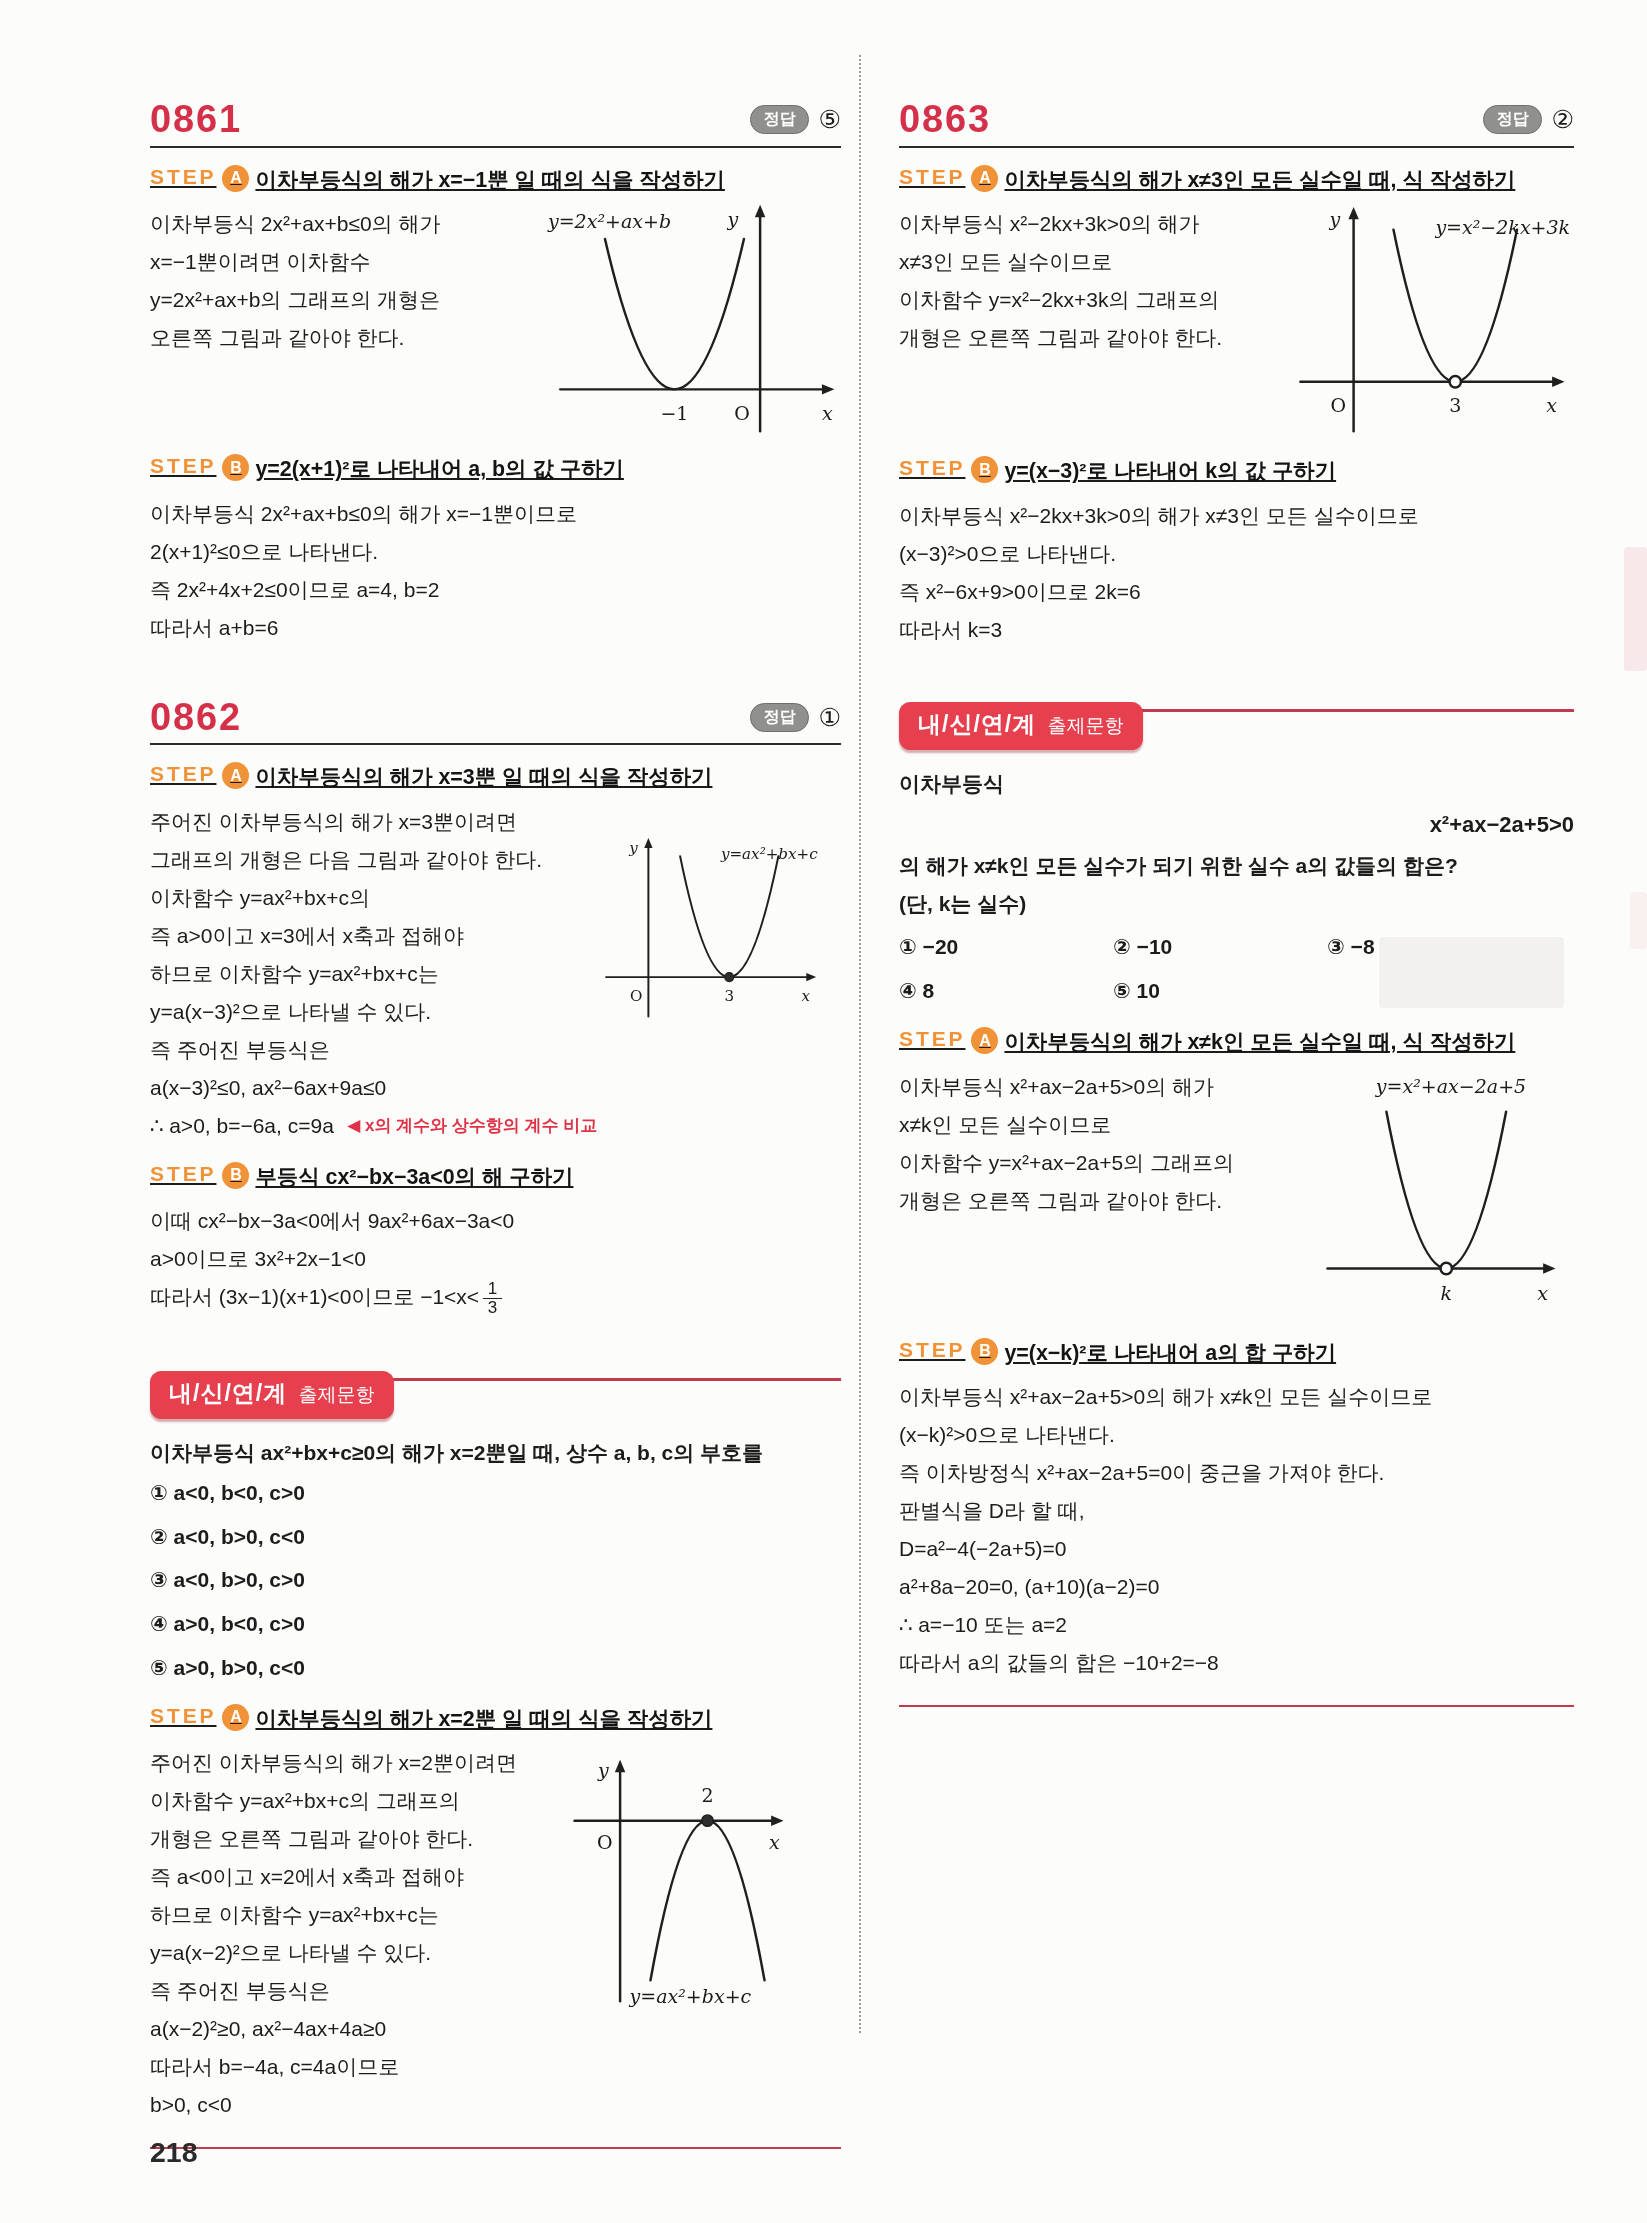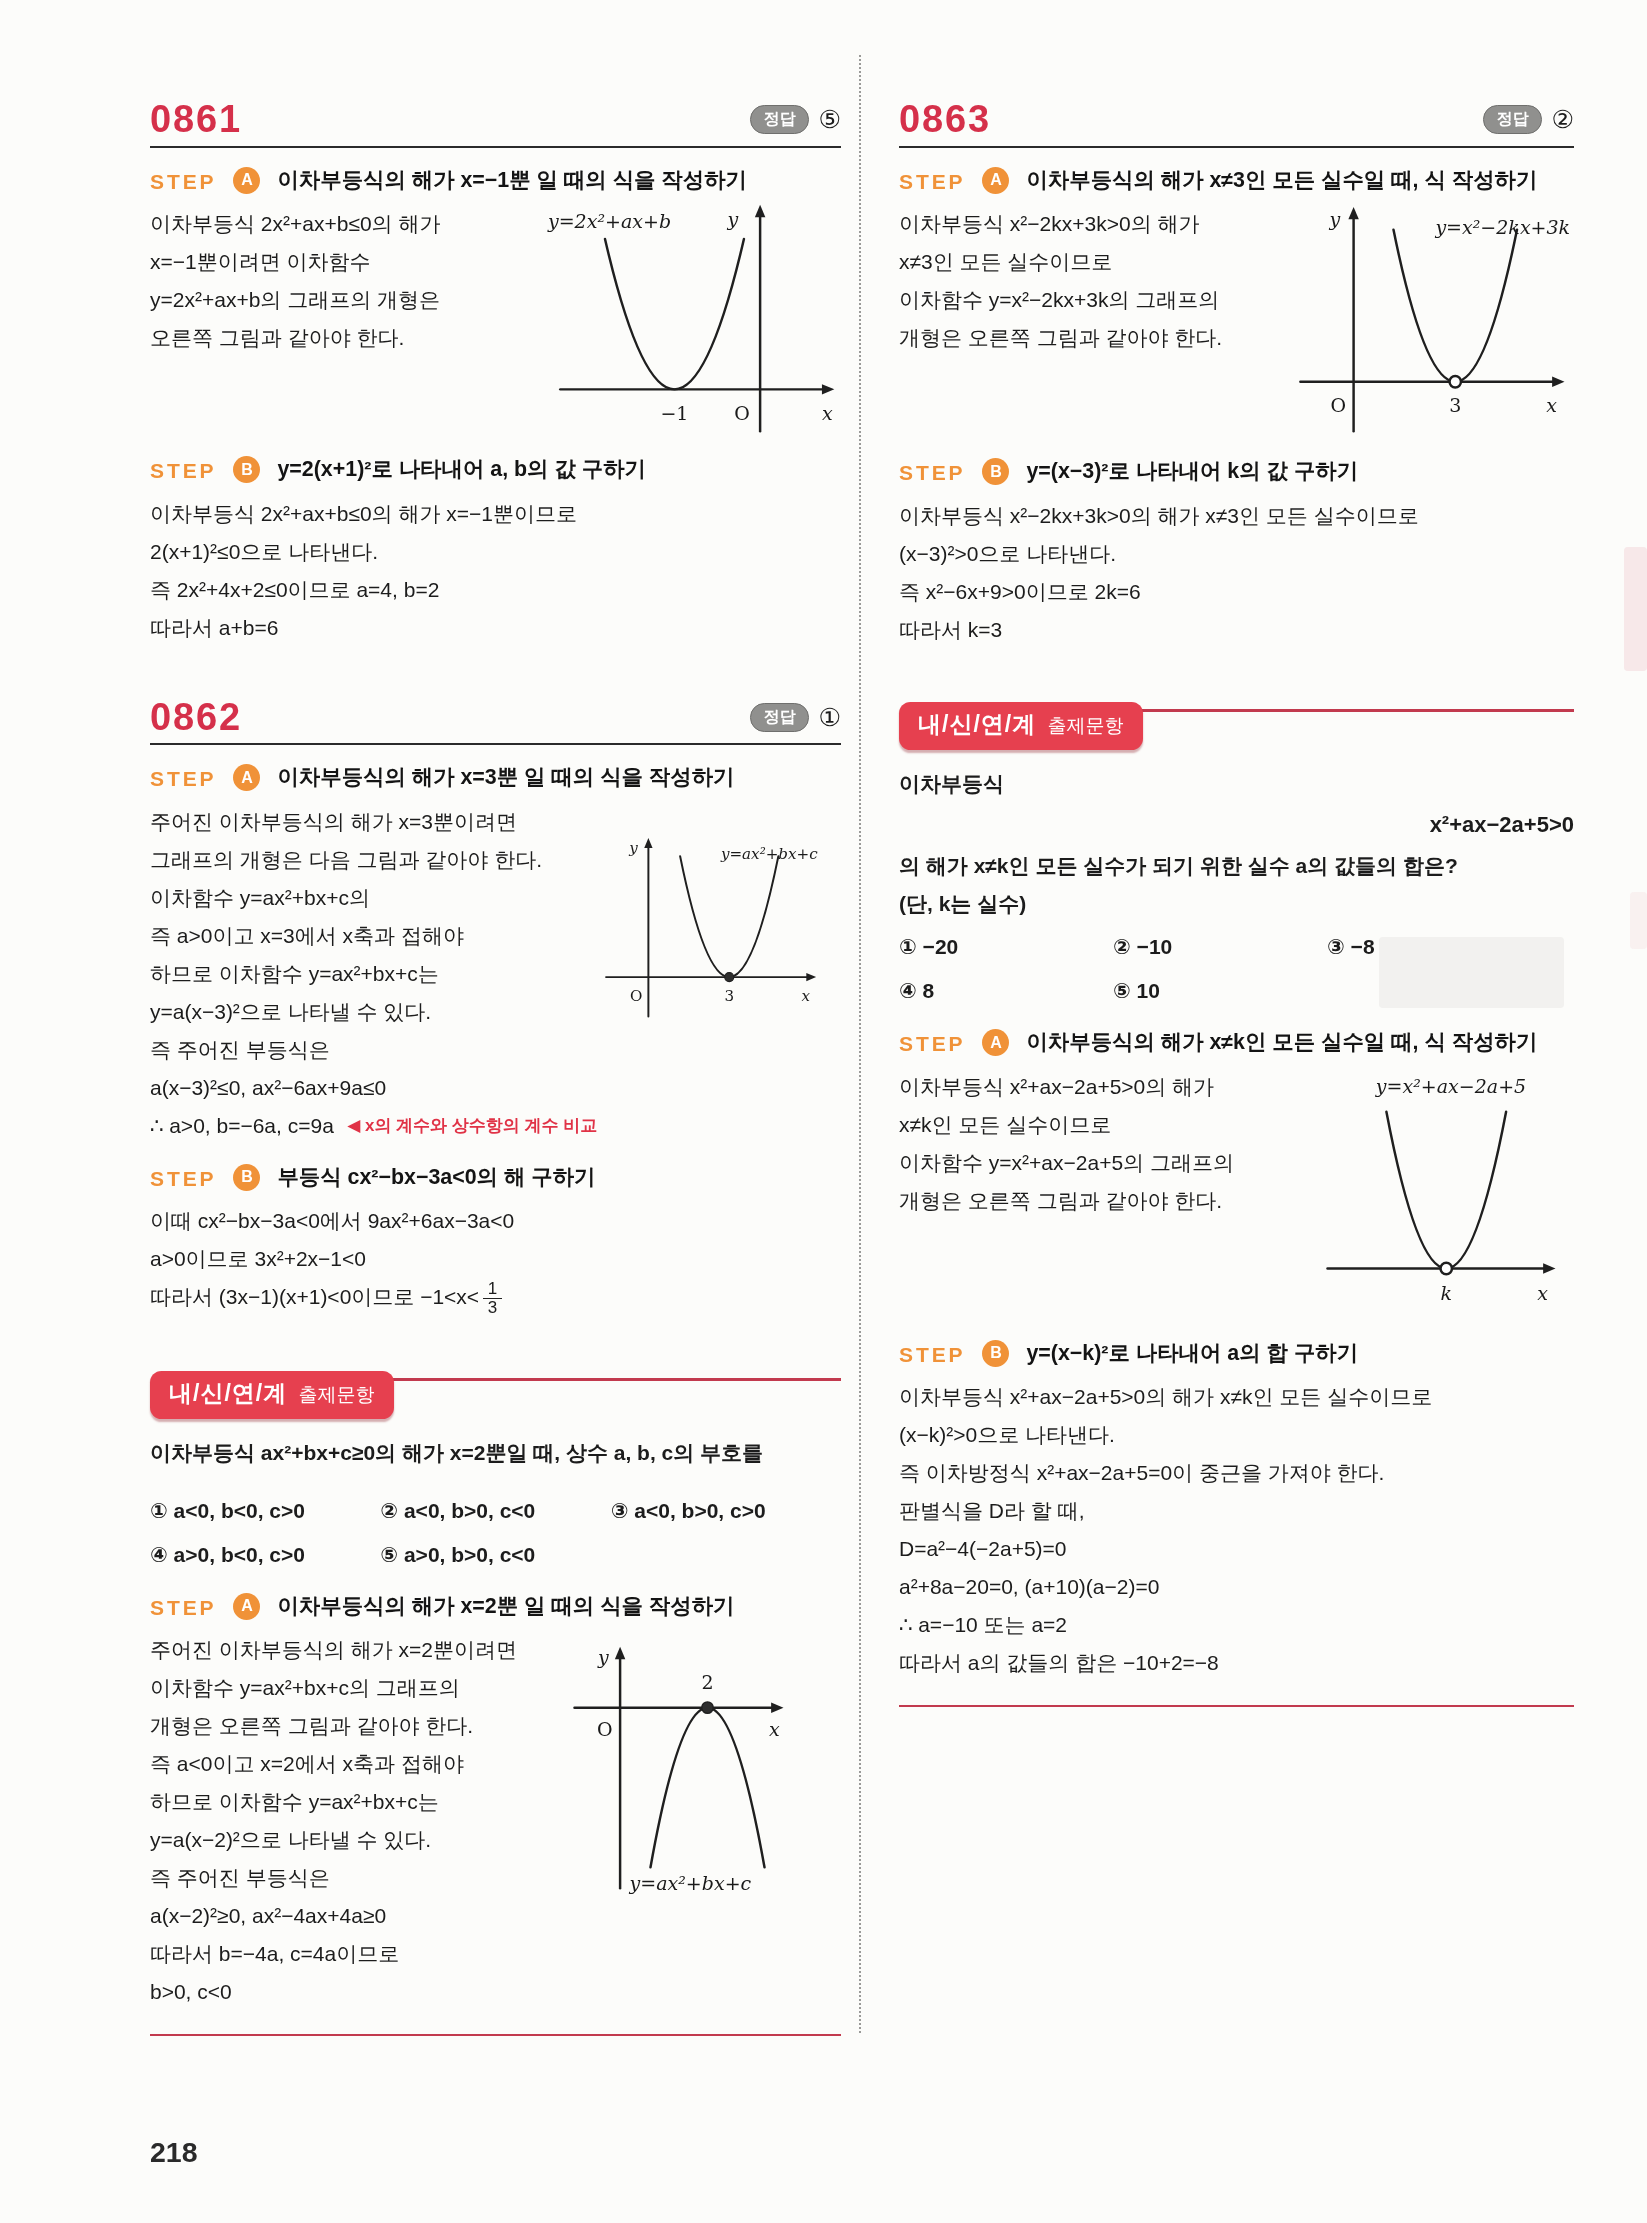--- a/index.html
+++ b/index.html
@@ -15,21 +15,21 @@
   .mt-first{margin-top:22px;}
   .mt-next{margin-top:49px;}
   .prob-num{font-size:38px;font-weight:bold;color:#d5304a;letter-spacing:1.9px;line-height:42px;}
   .answer-wrap{display:flex;align-items:center;gap:9.5px;padding-bottom:5.7px;}
   .answer-pill{background:#90908e;border:1.9px solid #6f6f6d;border-radius:14.3px;color:#fff;
                font-size:16px;font-weight:bold;padding:2.9px 12.4px;}
   .answer-num{font-size:25px;color:#1c1c1c;}
   .head-rule{border-bottom:2.9px solid #2b2b2b;margin-top:5.7px;}
 
   
-  .step-row{display:flex;align-items:flex-end;gap:17px;margin:17px 0 11.4px;}
+  .step-row{display:flex;align-items:flex-start;gap:6px;margin:17px 0 11.4px;text-decoration:underline;}
   .step-word{color:#f09238;font-weight:bold;font-size:21px;letter-spacing:2.9px;}
   .step-circle{width:27px;height:27px;border-radius:50%;background:#f09238;color:#fff;
                font-weight:bold;font-size:16px;display:flex;align-items:center;justify-content:center;flex:0 0 auto;}
   .step-title{font-weight:bold;font-size:21.4px;color:#141414;}
 
   
   .body-line{font-size:21px;line-height:38px;white-space:nowrap;}
   .para-flex{display:flex;justify-content:space-between;align-items:flex-start;}
   .para-flex .text-block{flex:0 0 auto;}
   .conclusion-row{display:flex;align-items:center;}
@@ -42,21 +42,21 @@
   .frac-num{padding:0 4.8px;}
 
   
   .ribbon-wrap{position:relative;margin-top:53px;}
   .ribbon-line{position:absolute;top:7.6px;left:3.8px;right:0;height:2.9px;background:#c23a4e;}
   .ribbon{position:relative;display:inline-flex;align-items:baseline;gap:11.4px;background:#e6404f;
           color:#fff;border-radius:11.4px;padding:7.6px 19px 9.5px;box-shadow:0 2.9px 1.9px rgba(140,30,40,.35);}
   .ribbon-main{font-weight:bold;font-size:23px;letter-spacing:1px;}
   .ribbon-sub{font-size:19px;}
   .q-block{margin-top:15px;font-weight:bold;}
-  .choices2{display:grid;grid-template-columns:1fr 1fr 1fr;row-gap:5.7px;margin-top:20px;}
+  .choices2{display:grid;grid-template-columns:1fr;row-gap:5.7px;margin-top:2px;}
   .choices3{display:grid;grid-template-columns:214px 214px 1fr;row-gap:5.7px;margin-top:5.7px;}
   .choice{font-size:21px;line-height:38px;white-space:nowrap;}
   .eq-centered{font-size:22px;line-height:44px;padding-left:133px;text-align:right;}
 
   .col-rule-red{border-bottom:2.9px solid #c23a4e;margin-top:23px;}
   .page-num{position:absolute;left:150px;top:2136px;font-size:28.5px;font-weight:600;color:#2a2a2a;}
 
   
   .graph-svg{display:block;}
   .gl{font-family:"DejaVu Serif","Liberation Serif",serif;font-style:italic;font-size:20px;fill:#1a1a1a;}

